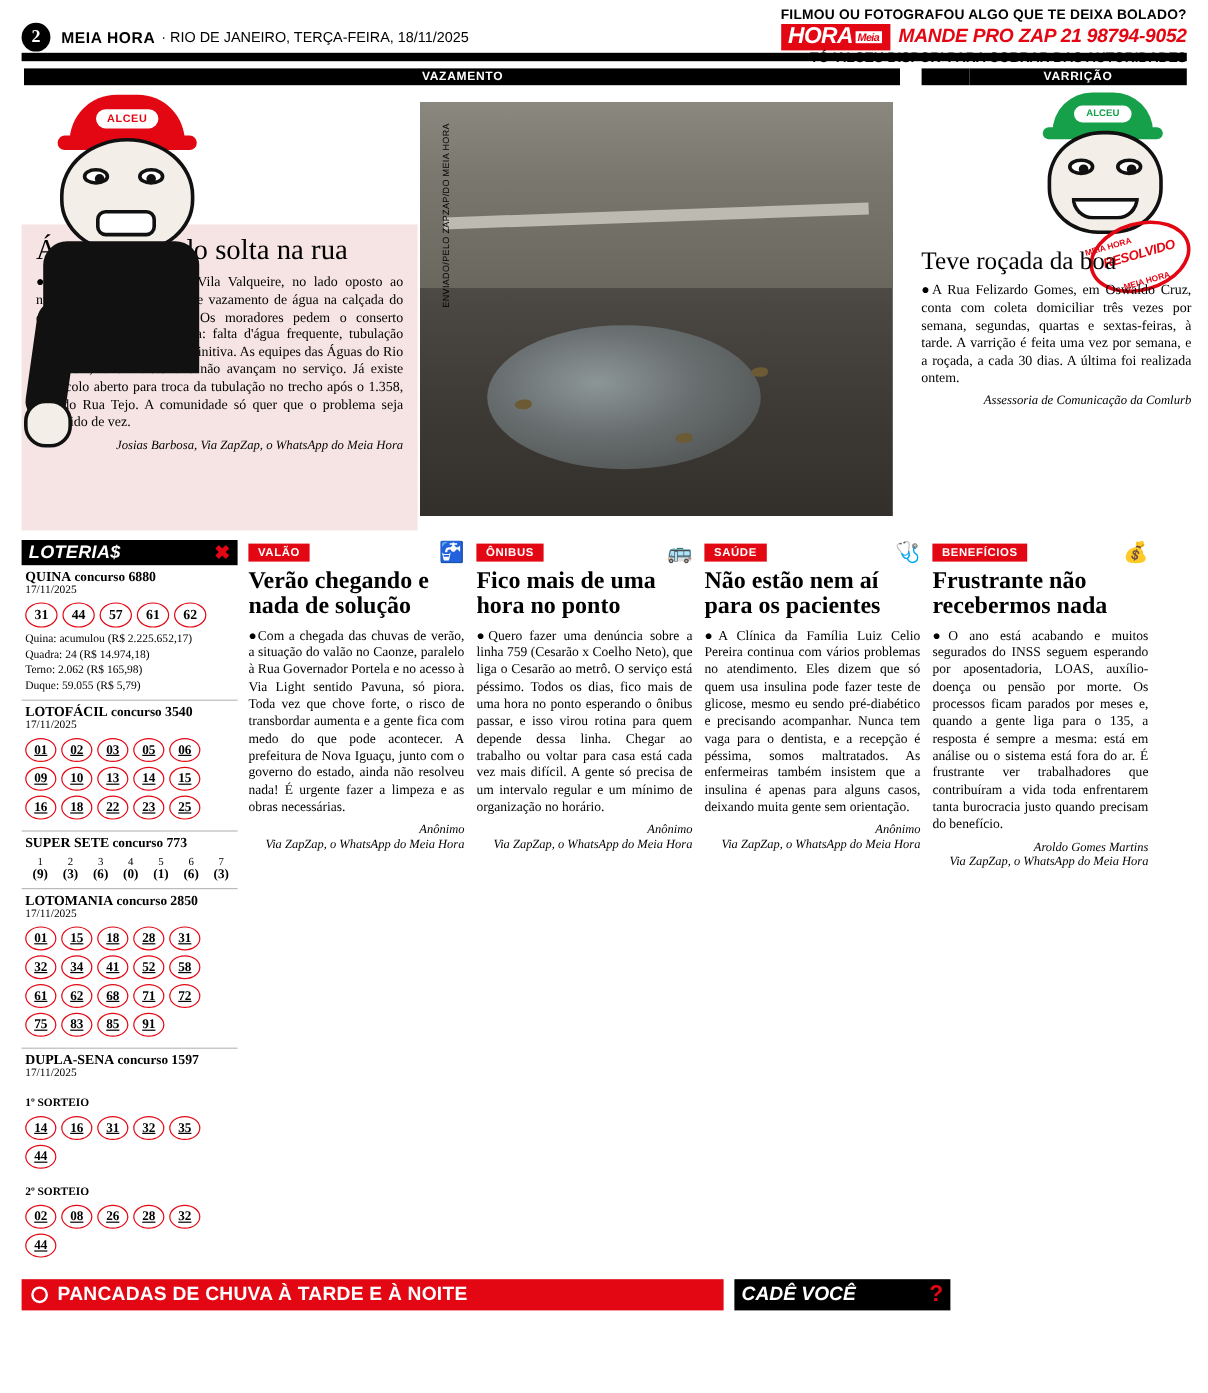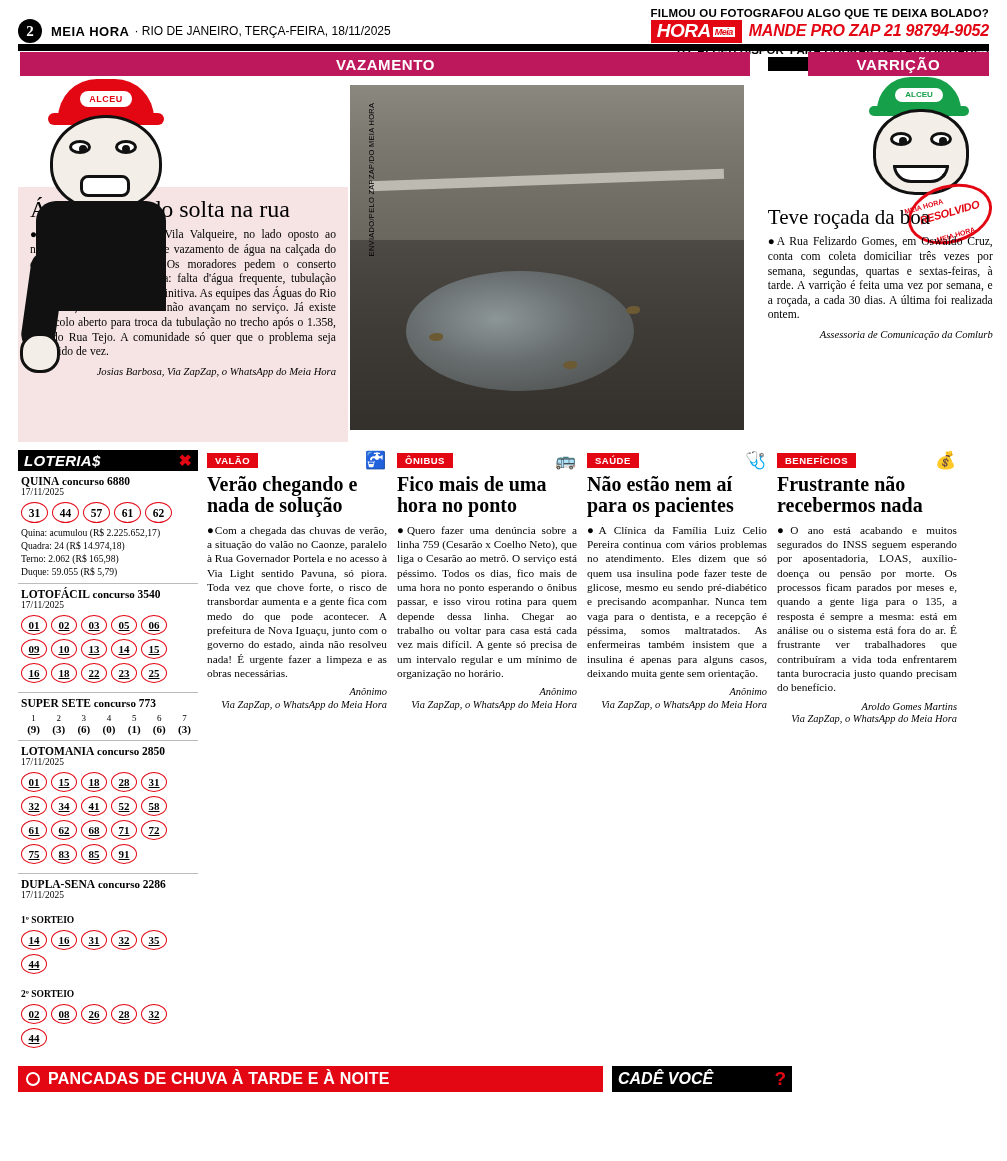--- a/index.html
+++ b/index.html
@@ -44,21 +44,21 @@
   }
   .blackstripe { background:#000;height:7px;margin-top:0; }
 
   
   .top { display:flex; margin-top:6px; gap:8px; height:385px; }
   .col-left { width:330px; position:relative; }
   .col-mid { width:400px; position:relative; }
   .col-right { width:225px; position:relative;margin-left:16px; }
 
   .sectionbar { height:14px; display:flex; align-items:center; position:relative; }
-  .sb-red { background:#be185d; height:24px; flex:1; color:#fff; font-size:15px; font-weight:bold;
+  .sb-red { background:#000000; height:14px; flex:1; color:#fff; font-size:10px; font-weight:bold;
             display:flex; align-items:center; justify-content:center; letter-spacing:.6px;}
   .sb-black { background:#000; height:14px; width:40px; }
 
   .pinkbox { background:#f6e4e4; padding:10px 12px 8px 12px; }
   .headline {
     font-family:"Liberation Serif",serif; font-size:24px; line-height:1.02;
     margin:0 0 7px 0; font-weight:normal;
   }
   .bodytext {
     font-family:"Liberation Serif",serif; font-size:11.6px; line-height:1.26; text-align:justify;
@@ -365,21 +365,21 @@
           <div class="ball sm">75</div>
           <div class="ball sm">83</div>
           <div class="ball sm">85</div>
           <div class="ball sm">91</div>
         </div>
       </div>
 
       <div class="lotgame" style="border-bottom:none;">
         <div class="lg-title"><b>DUPLA-SENA</b>
           <span>concurso</span>
-          <b>2286</b></div>
+          <b>1597</b></div>
         <div class="lg-date">17/11/2025</div>
         <div class="sorteio">1º SORTEIO</div>
         <div class="balls">
           <div class="ball sm">14</div>
           <div class="ball sm">16</div>
           <div class="ball sm">31</div>
           <div class="ball sm">32</div>
           <div class="ball sm">35</div>
           <div class="ball sm">44</div>
         </div>

